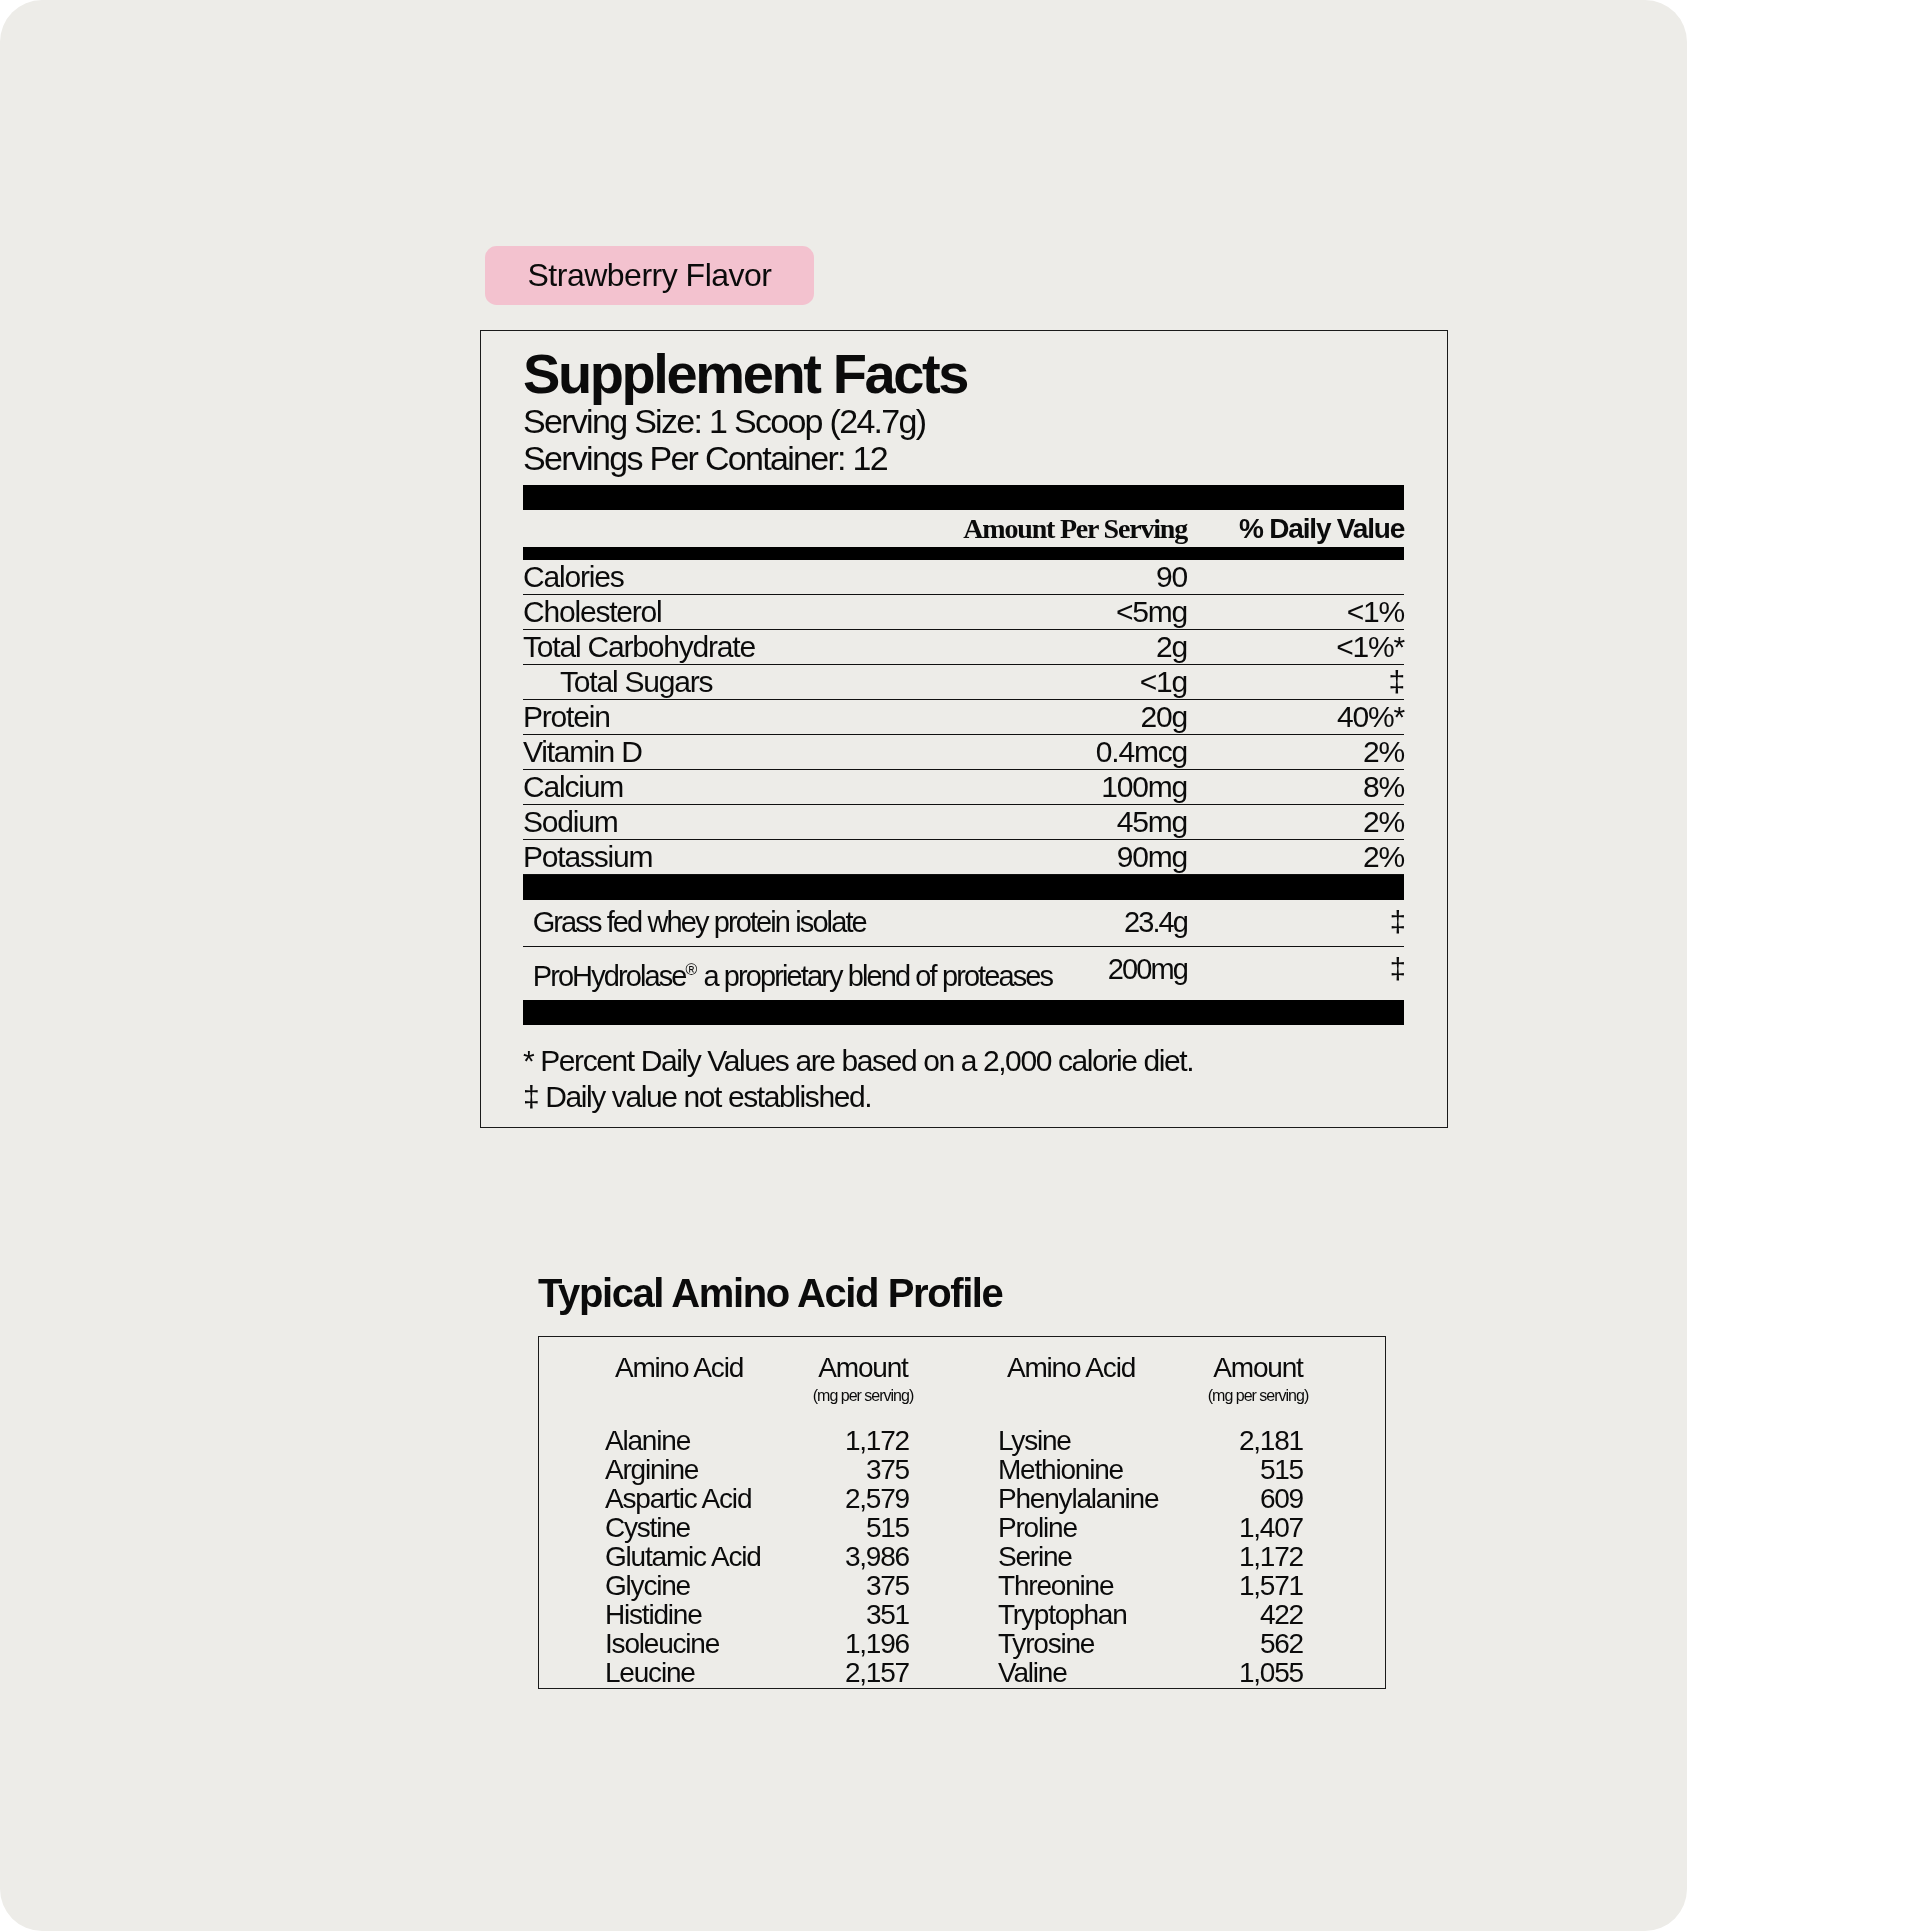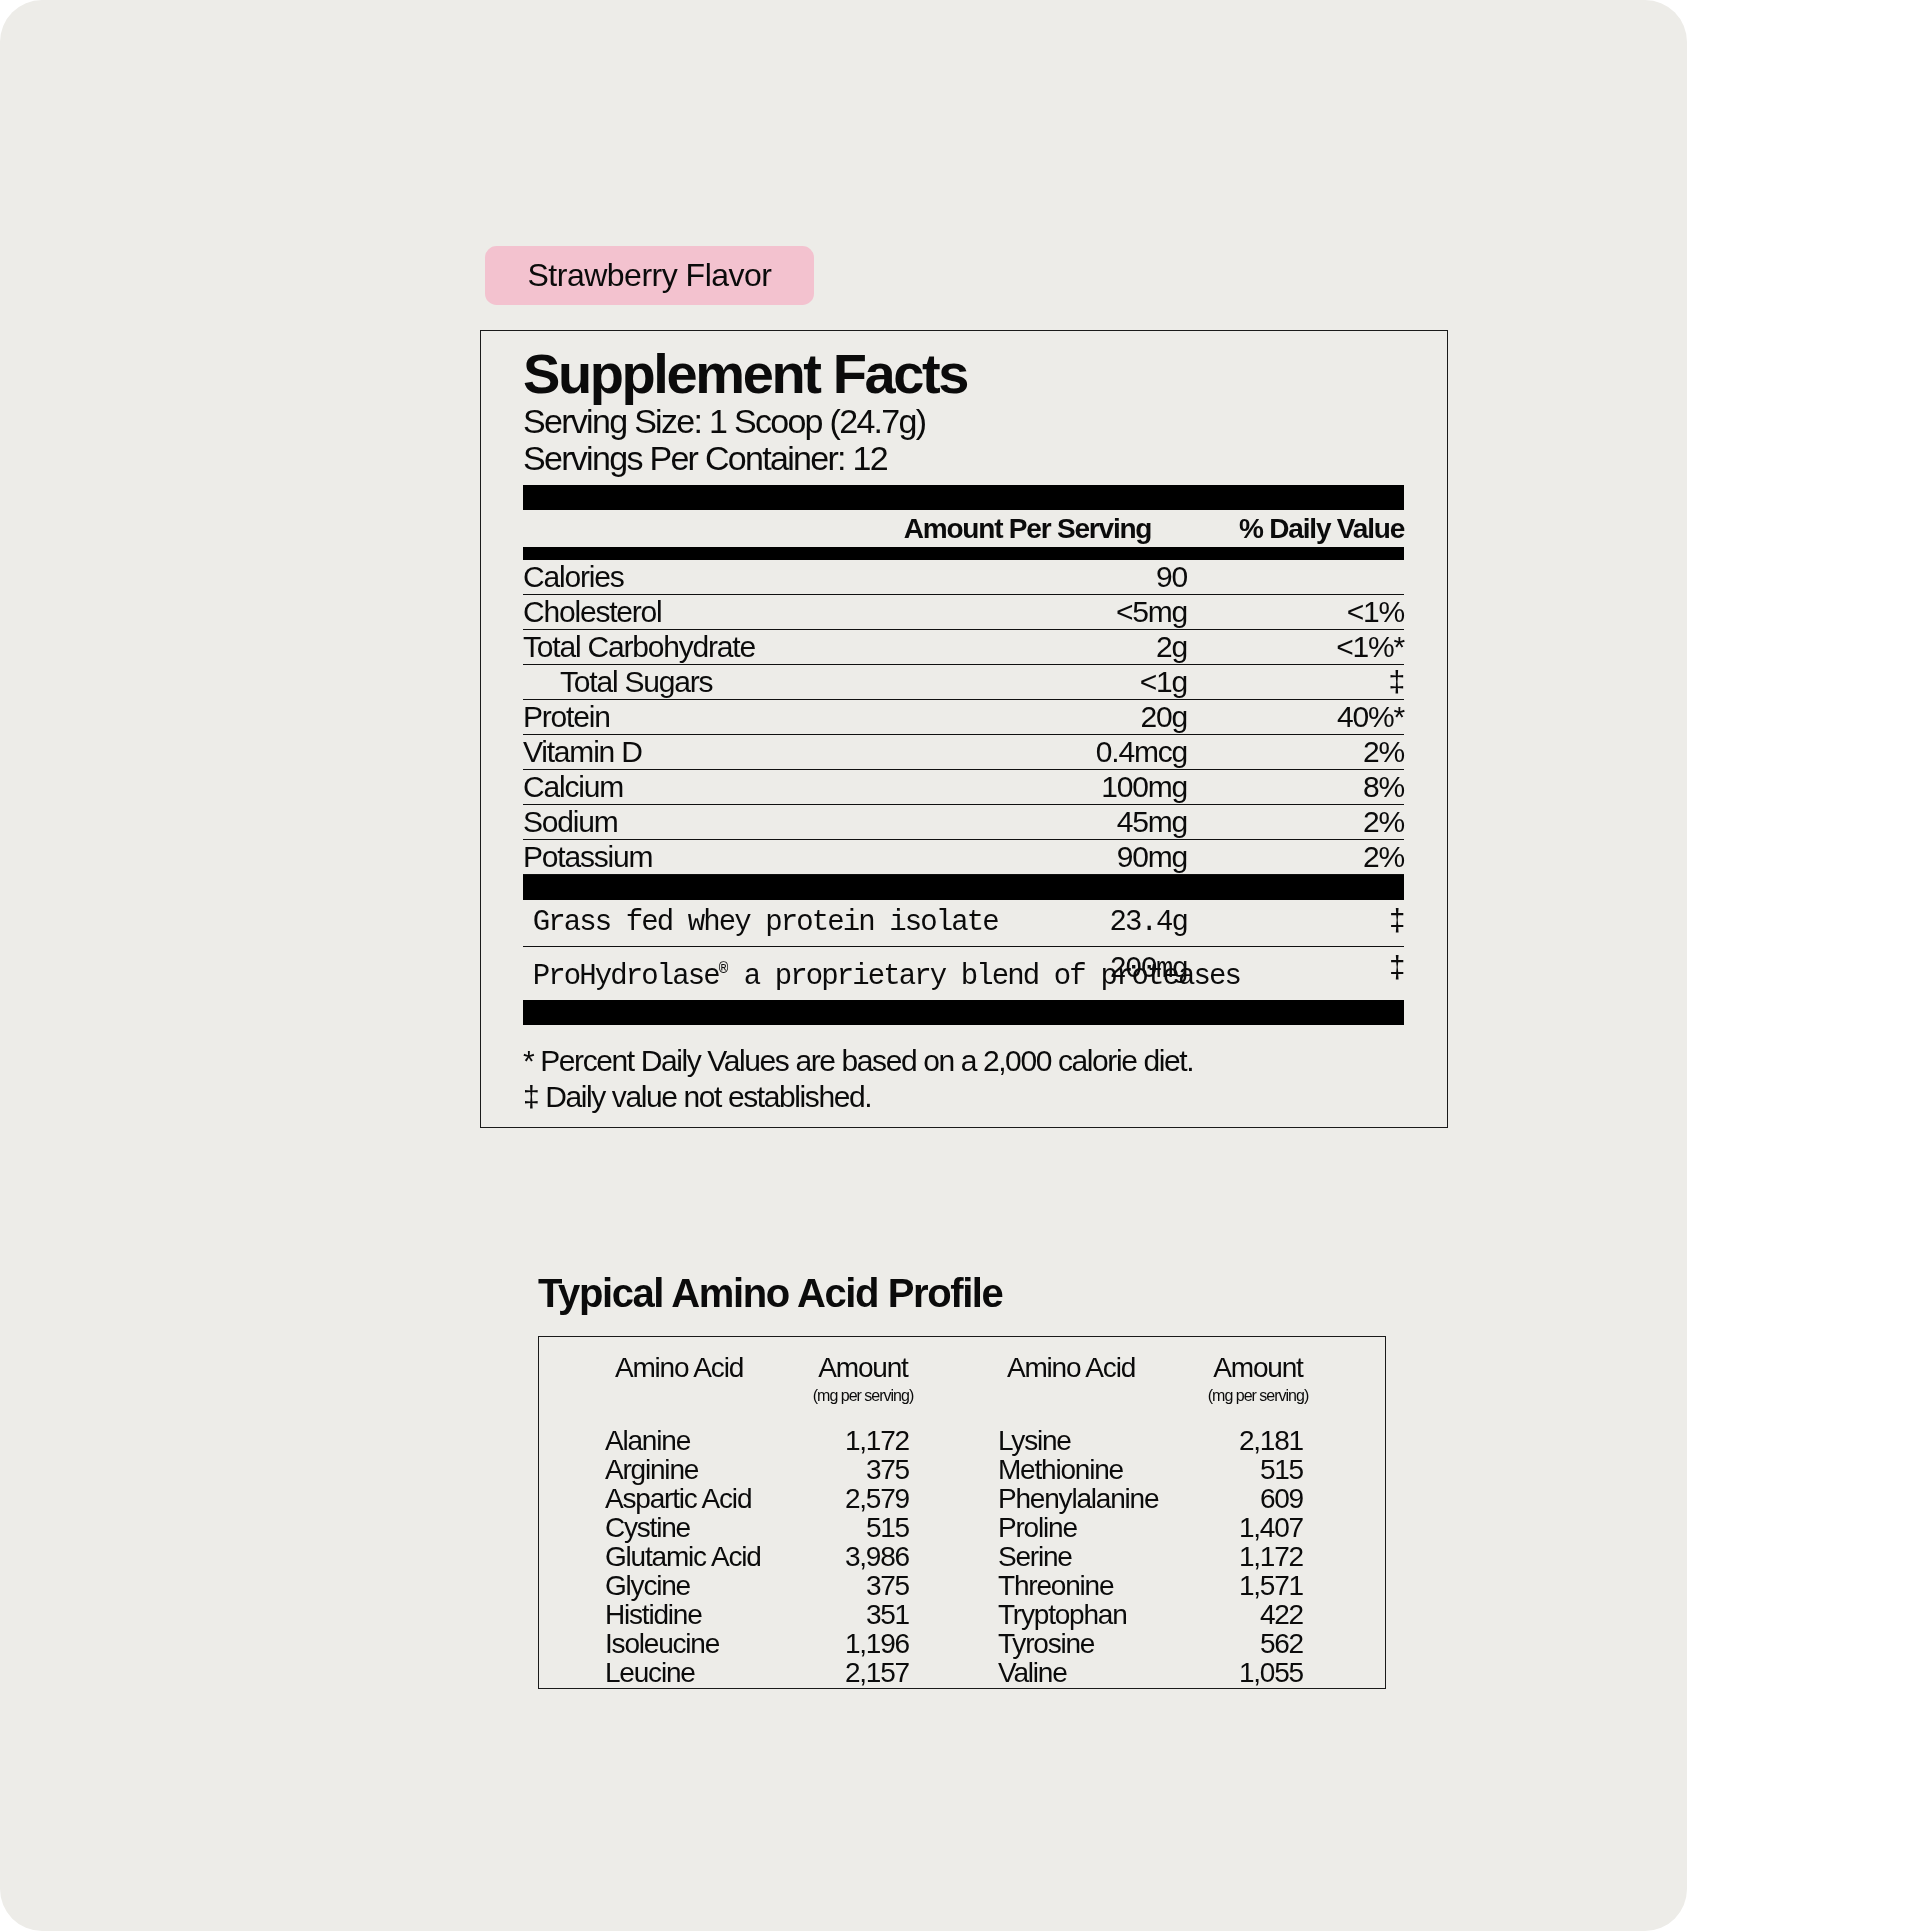--- a/index.html
+++ b/index.html
@@ -20,28 +20,28 @@
     border:1.9px solid #1a1a1a; padding:13.5px 43px 11.6px 42px;
     letter-spacing:-1.2px;
   }
   .facts-title { font-size:56px; font-weight:bold; letter-spacing:-2.4px; line-height:58px; }
   .serving { font-size:34px; letter-spacing:-1.7px; line-height:37px; }
   .bar { height:25px; background:#000; }
   .bar.mt { margin-top:8.7px; }
   .bar.thin { height:12.6px; }
   .cols-row { display:flex; align-items:center; height:37px; font-weight:bold; font-size:28px; }
   .cols-spacer { flex:1; }
-  .cell-amt-h { width:319px; text-align:center; }
+  .cell-amt-h { width:319px; text-align:right;font-family:Liberation Serif, serif; }
   .cell-dv { width:217px; text-align:right; }
   .n-row { display:flex; align-items:center; height:35px; font-size:30px; border-bottom:1.9px solid #101010; }
   .n-row:last-of-type { border-bottom:none; }
   .cell-label { flex:1; }
   .cell-label.indent { padding-left:37px; }
   .cell-amt { width:154px; text-align:right; }
-  .b-row { position:relative; padding:5.8px 0 7.7px 9.7px; border-bottom:1.9px solid #101010; font-size:29px; letter-spacing:-1.9px;font-family:Liberation Mono, monospace; }
+  .b-row { position:relative; padding:5.8px 0 7.7px 9.7px; border-bottom:1.9px solid #101010; font-size:29px; letter-spacing:-1.9px; }
   .b-row.no-border { border-bottom:none; }
   .b-name { line-height:33px; white-space:nowrap; }
   .b-amt { position:absolute; top:5.8px; right:217px; width:193px; text-align:right; line-height:33px; }
   .b-dv { position:absolute; top:5.8px; right:0; width:116px; text-align:right; line-height:33px; }
   .reg { font-size:0.55em; vertical-align:super; letter-spacing:0; }
   .it { font-style:italic; }
   .foot { font-size:30px; letter-spacing:-1.4px; line-height:36px; }
   .foot.first { margin-top:18px; }
   .other { position:absolute; left:484px; top:1149px; width:956px; font-size:34px; letter-spacing:-2.1px; line-height:45px; }
   .amino-title { position:absolute; left:538px; top:1271px; font-size:40px; font-weight:bold; letter-spacing:-1.4px; }

